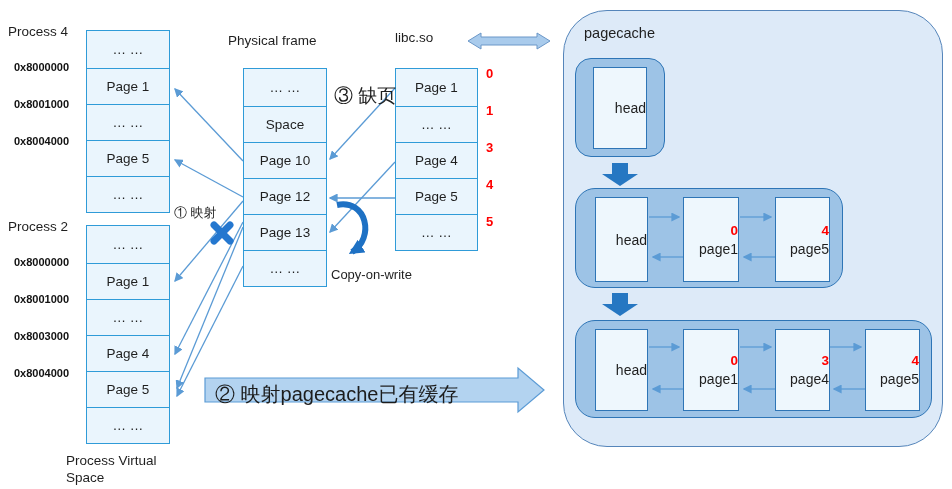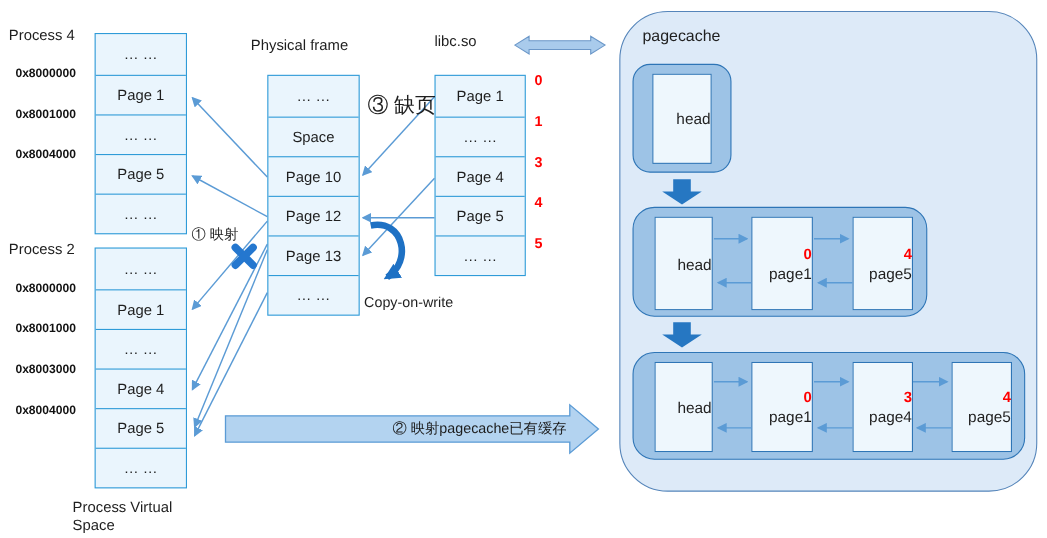--- a/index.html
+++ b/index.html
@@ -38,22 +38,22 @@
   }
   .nbox{
     position:absolute;background:#eef7fd;border:1.5px solid #2e75b6;
     box-sizing:border-box;display:flex;flex-direction:column;align-items:flex-end;
     justify-content:center;font-size:14px;line-height:18px;text-align:center;
   }
   .nbox .idx{color:#ff0000;font-weight:700;font-size:13.5px;}
   svg.overlay{position:absolute;left:0;top:0;z-index:2;pointer-events:none;}
   .ln{stroke:#5b9bd5;stroke-width:1.3;fill:none;}
   .bigtxt{
-    position:absolute;left:215px;top:381px;width:300px;text-align:right;
-    font-size:13px;z-index:3;color:#1c1c1c;
+    position:absolute;left:215px;top:381px;width:300px;text-align:left;
+    font-size:20px;z-index:3;color:#1c1c1c;
   }
 </style>
 </head>
 <body>
 
 <div class="stage">
 
   <div class="lbl" style="left:8px;top:24px">Process 4</div>
   <div class="lbl" style="left:8px;top:219px">Process 2</div>
   <div class="lbl center" style="left:66px;top:452px;width:120px;line-height:17px">Process Virtual Space</div>

